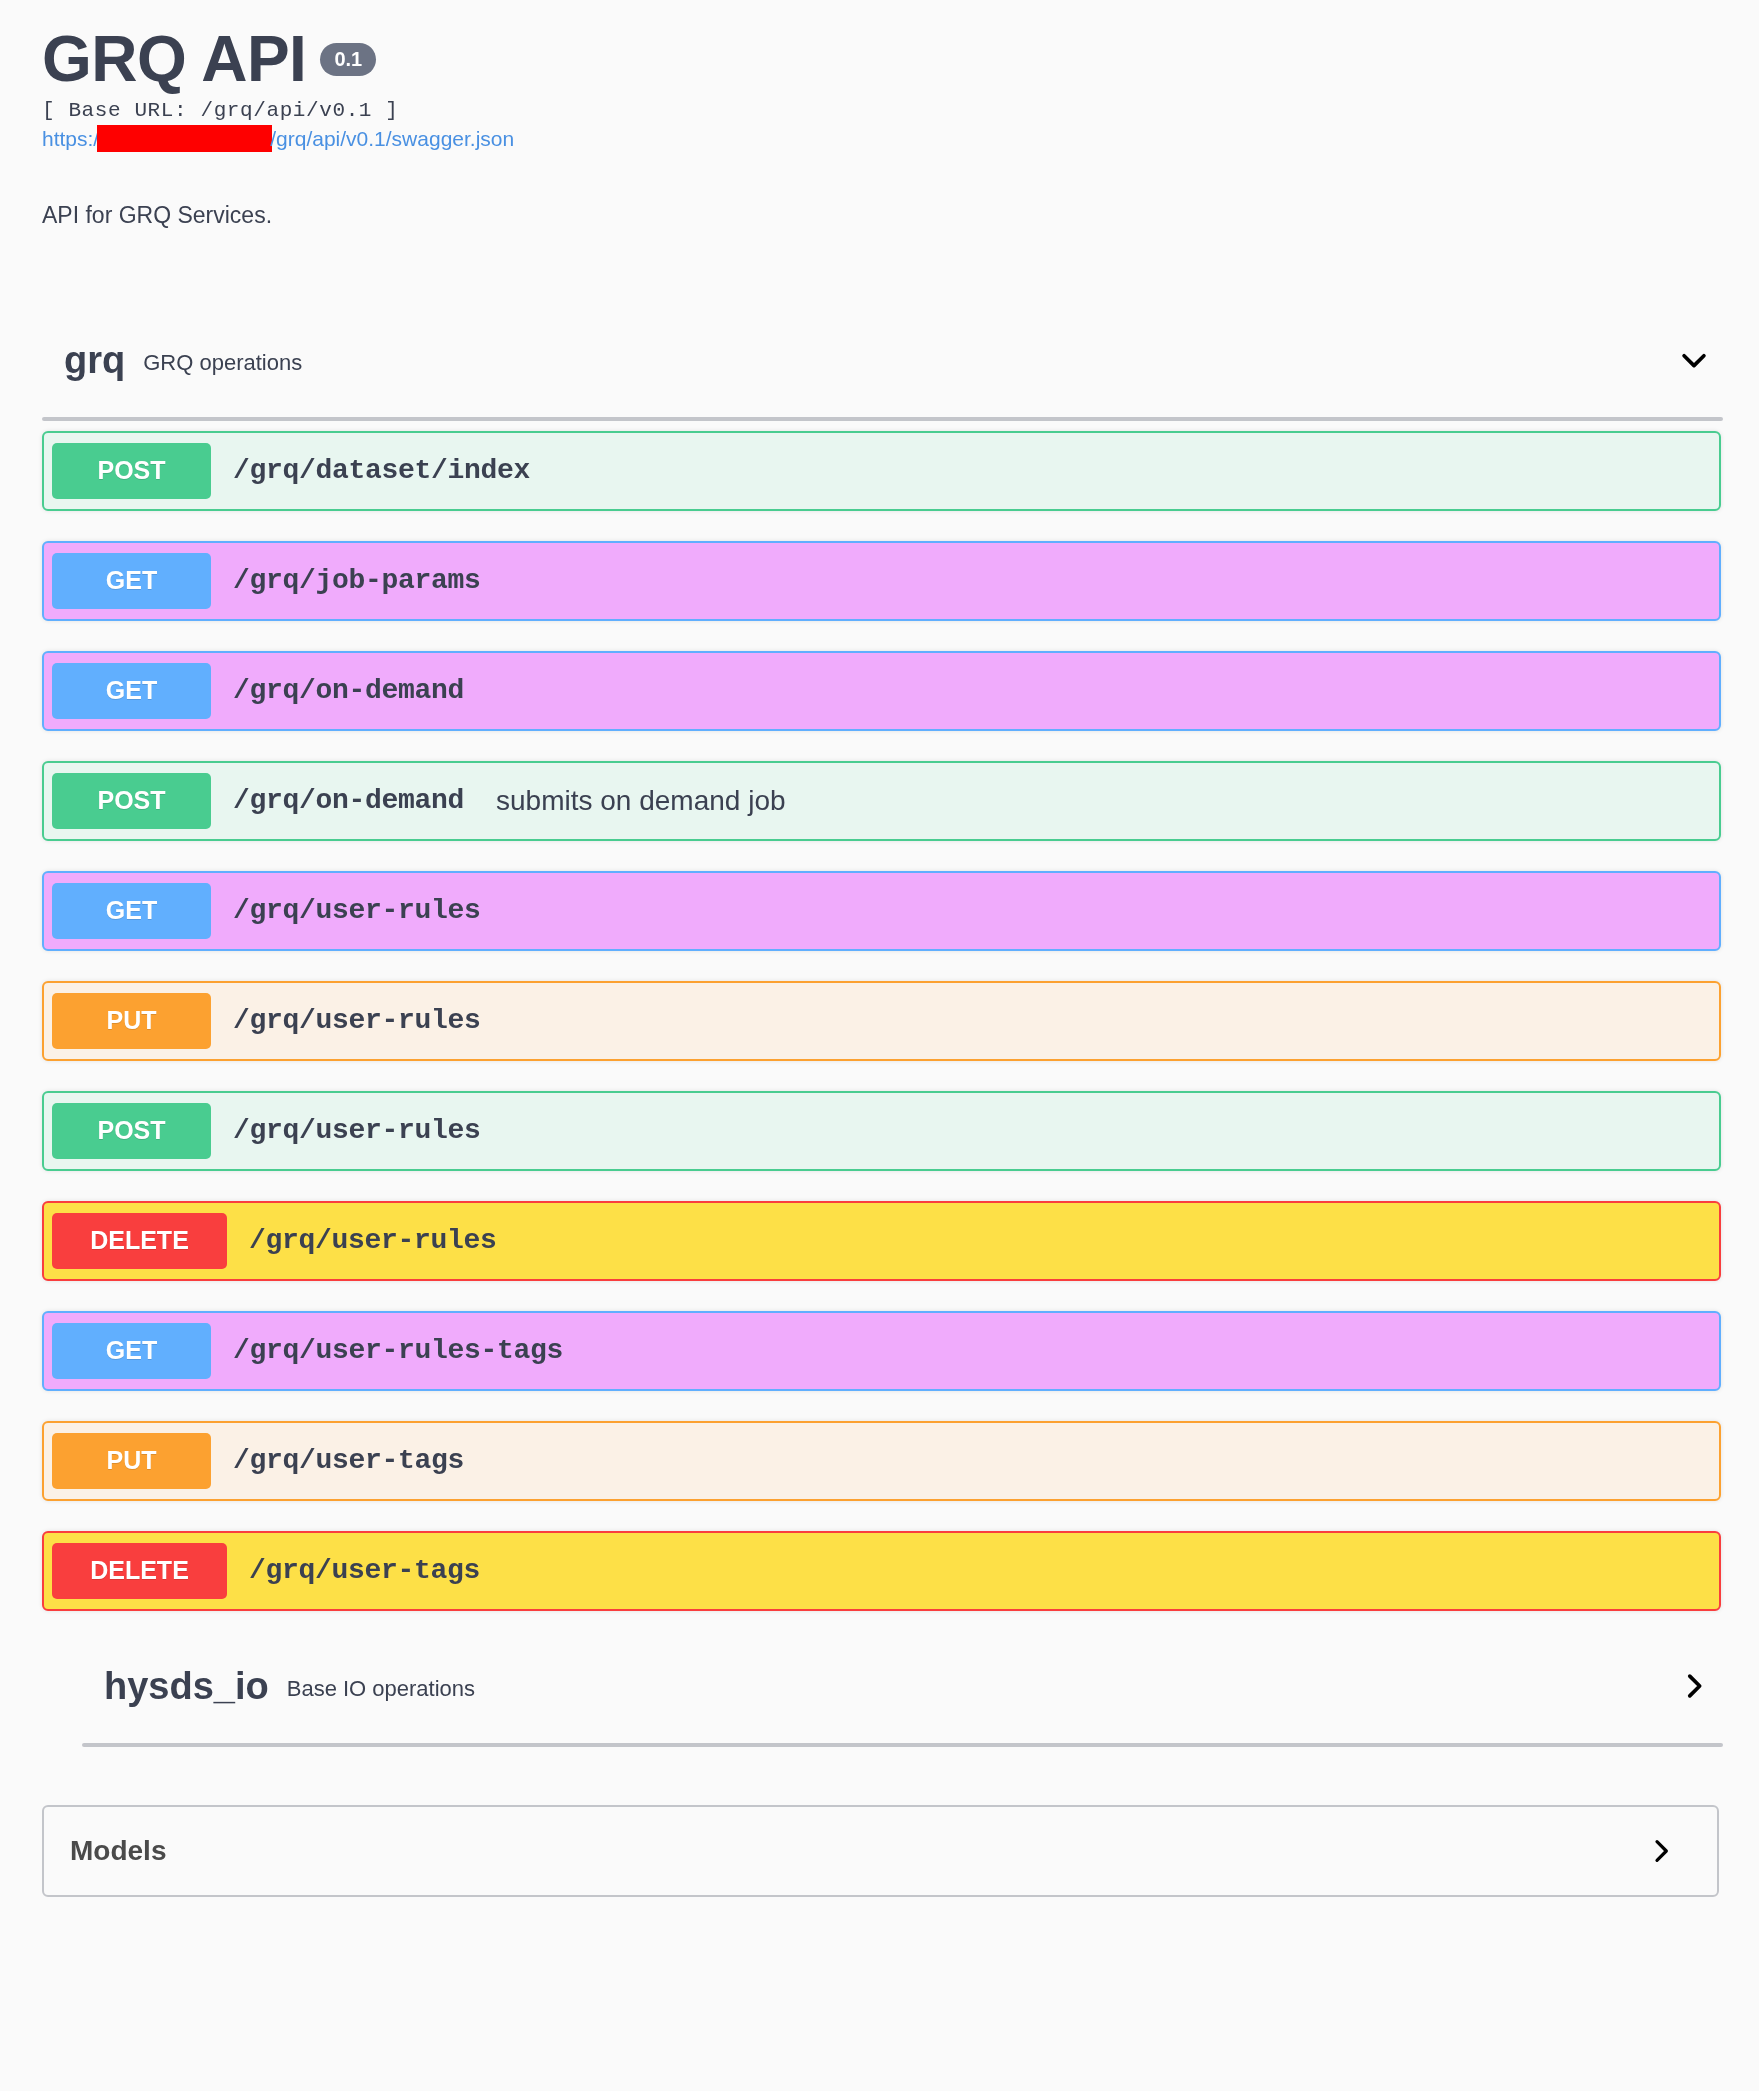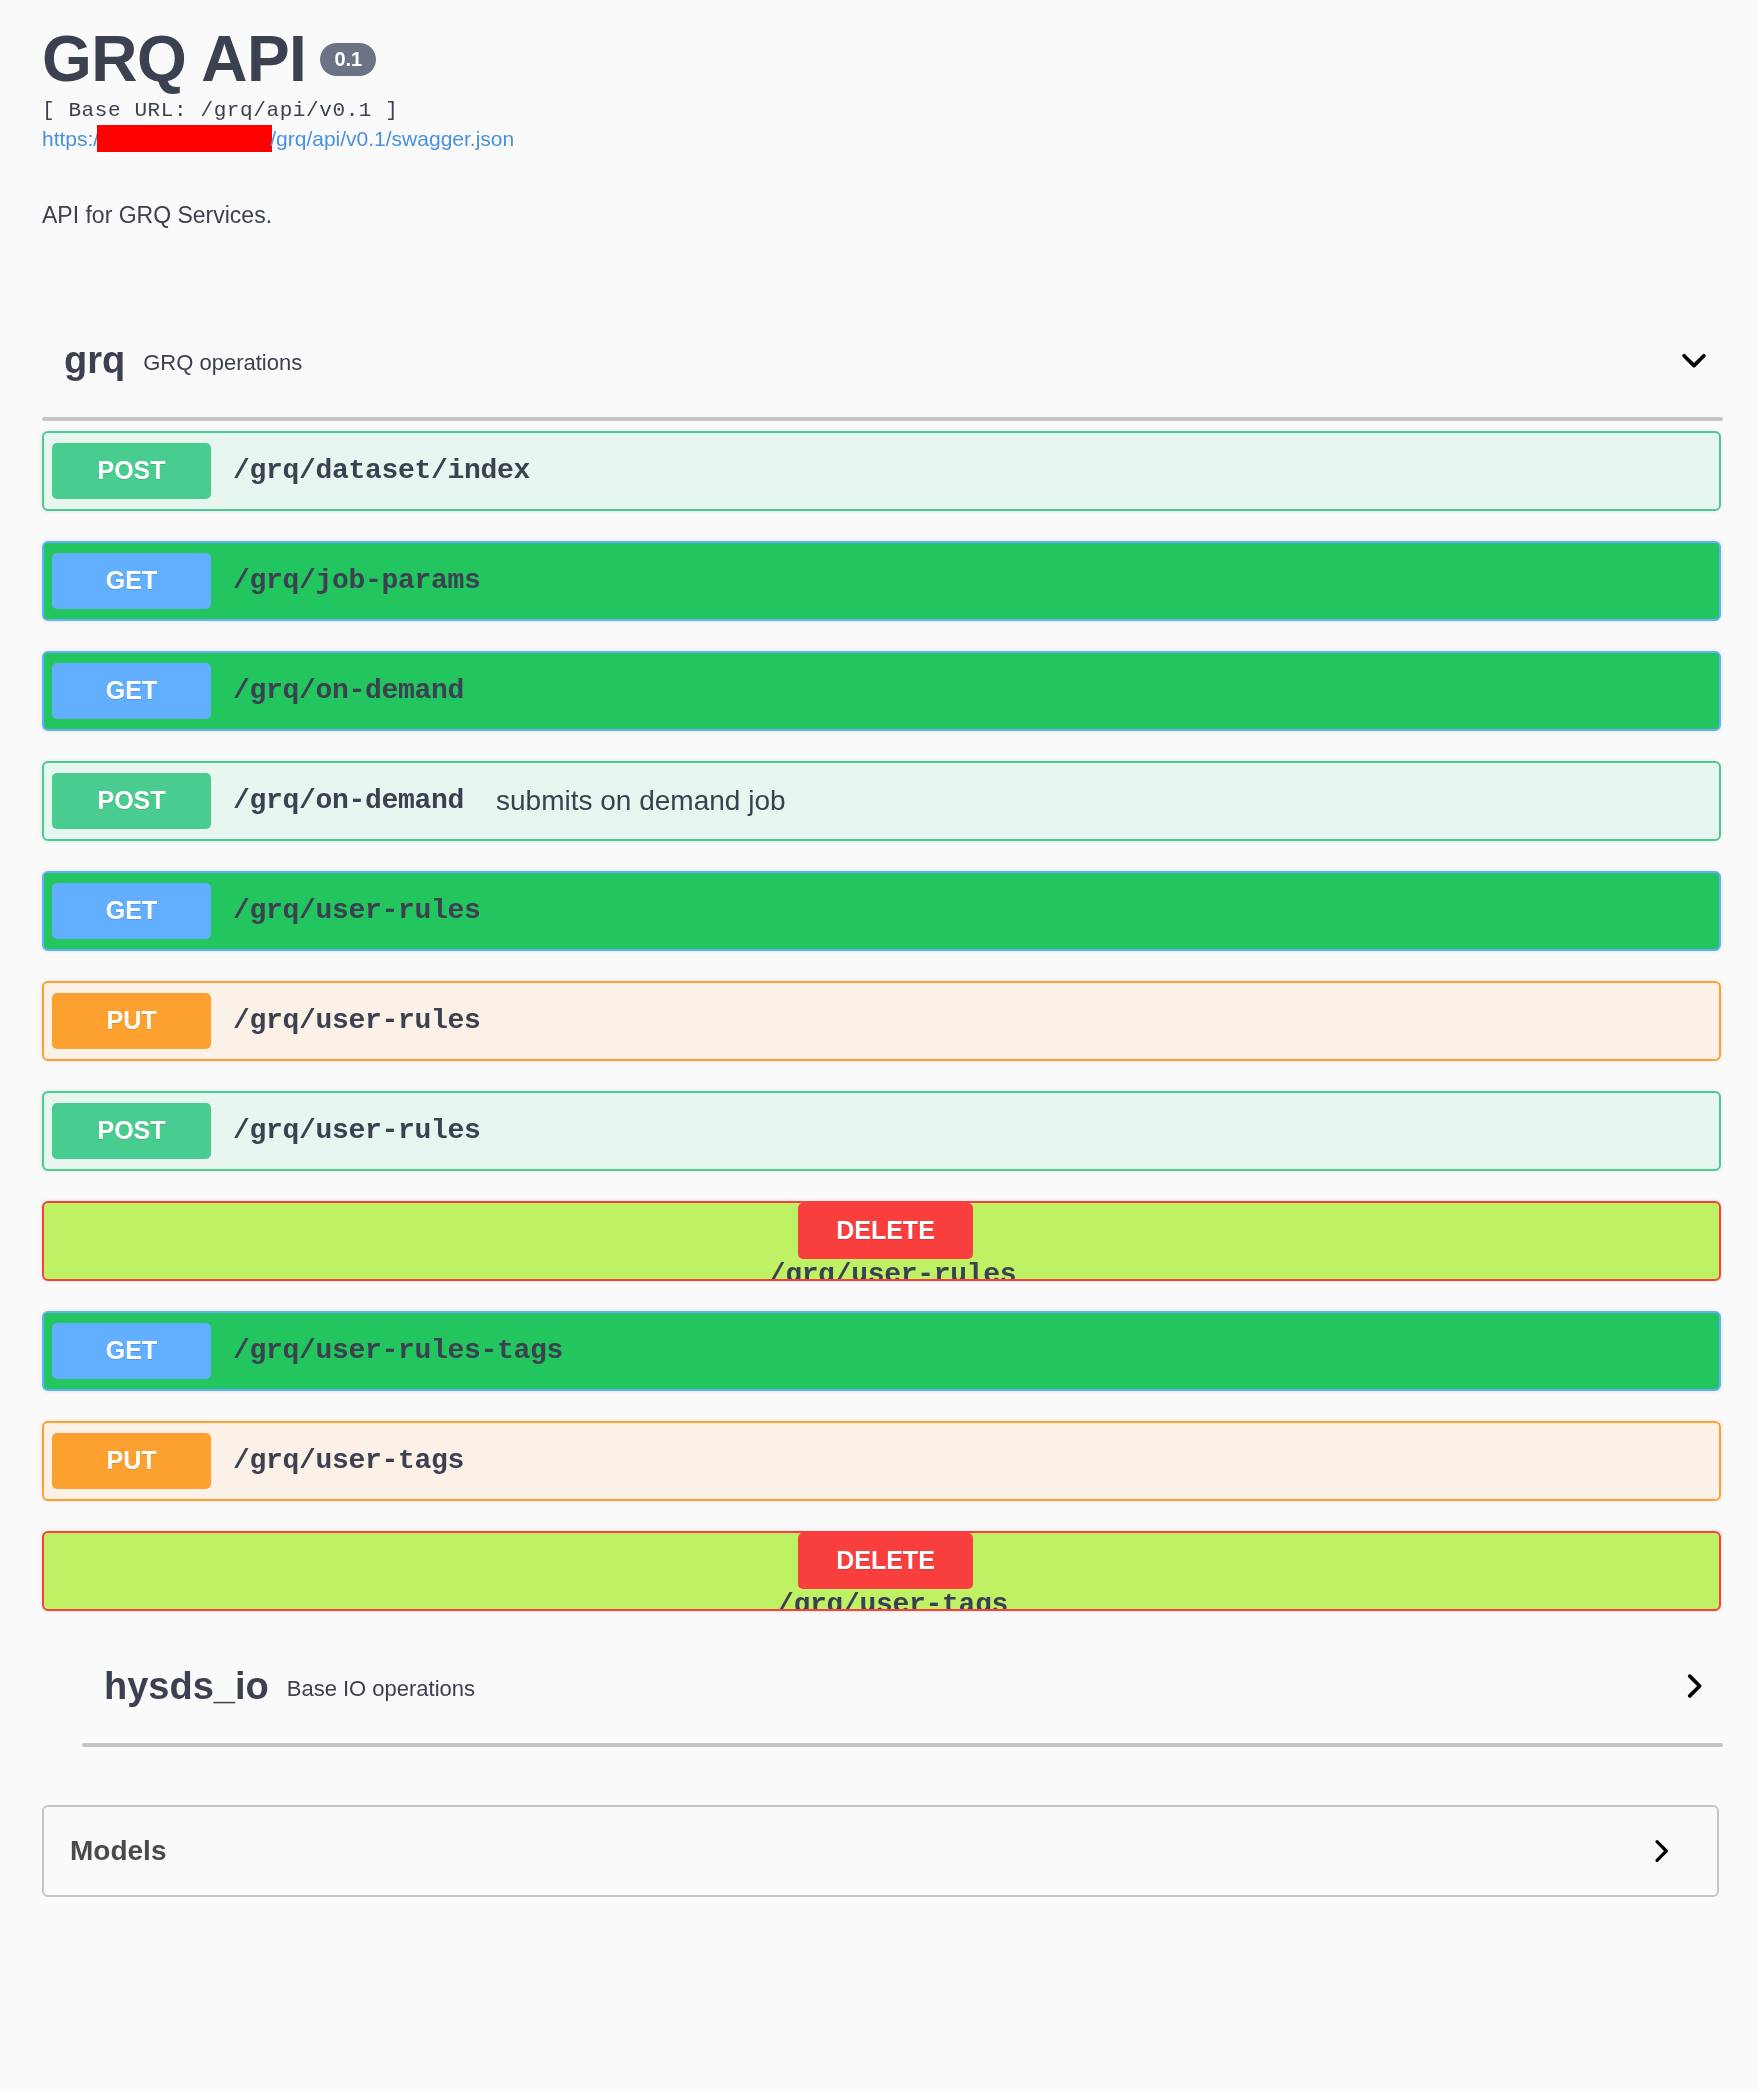--- a/index.html
+++ b/index.html
@@ -170,27 +170,27 @@
     white-space: nowrap;
   }
   .op-summary {
     font-size: 28px;
     color: #3b4151;
     margin-left: 32px;
     white-space: nowrap;
   }
 
   
-  .m-get   { background: #22c55e; border-color: #61affe; }
+  .m-get   { background: #f0abfc; border-color: #61affe; }
   .m-get   .op-method { background: #61affe; }
   .m-post  { background: #e8f6f0; border-color: #49cc90; }
   .m-post  .op-method { background: #49cc90; }
   .m-put   { background: #fbf1e6; border-color: #fca130; }
   .m-put   .op-method { background: #fca130; }
-  .m-delete{ background: #bef264; border-color: #f93e3e; flex-direction: column; }
+  .m-delete{ background: #fde047; border-color: #f93e3e; }
   .m-delete .op-method { background: #f93e3e; }
 
   
   .tag-section.collapsed { margin-top: 40px; padding-left: 40px; }
 
   
   .models-wrap {
     margin-top: 58px;
     padding: 0 40px 0 42px;
   }

